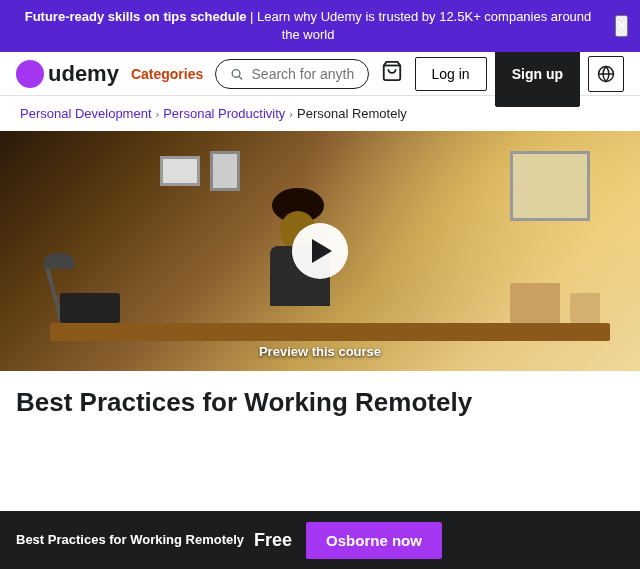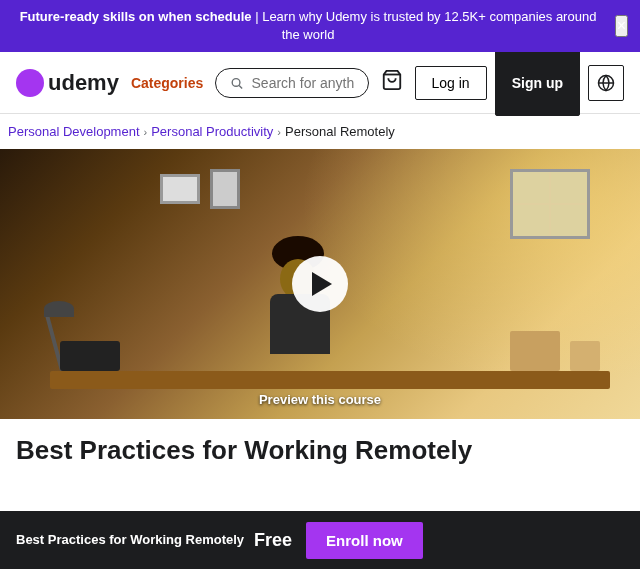--- a/index.html
+++ b/index.html
@@ -28,21 +28,21 @@
       color: #fff;
     }
 
     
     #header {
       display: flex;
       align-items: center;
       padding: 8px 16px;
       border-bottom: 1px solid #e0e0e0;
       gap: 12px;
-      height: 62px;
+      height: 44px;
     }
     #logo {
       display: flex;
       align-items: center;
       gap: 4px;
       font-size: 22px;
       font-weight: bold;
       color: #1c1d1f;
       text-decoration: none;
       flex-shrink: 0;
@@ -115,35 +115,35 @@
       border-radius: 2px;
       display: flex;
       align-items: center;
       justify-content: center;
       cursor: pointer;
       font-size: 18px;
     }
 
     
     #breadcrumb {
-      padding: 10px 8px;
+      padding: 10px 20px;
       font-size: 13px;
       display: flex;
       align-items: center;
       gap: 4px;
     }
     #breadcrumb a, #breadcrumb span { color: #5624d0; text-decoration: none; }
     #breadcrumb .sep { color: #6a6f73; font-size: 11px; }
     #breadcrumb .current { color: #1c1d1f; }
 
     
     #video-wrapper {
       position: relative;
       width: 100%;
-      height: 270px;
+      height: 240px;
       background: #1d4ed8;
       overflow: hidden;
     }
     #video-bg {
       width: 100%;
       height: 100%;
       background: linear-gradient(135deg, #2a1a0a 0%, #5a3a10 20%, #8a6030 40%, #c4a050 60%, #e8c880 80%, #f0d898 100%);
       position: relative;
       display: flex;
       align-items: center;
@@ -317,21 +317,21 @@
       cursor: pointer;
       border-radius: 2px;
       white-space: nowrap;
     }
   </style>
 </head>
 <body>
 
 <div id="banner">
   <span>
-    <strong>Future-ready skills on when schedule</strong><span> | Learn why Udemy is trusted by 12.5K+ companies around the world</span>
+    <strong>Future-ready skills on tips schedule</strong><span> | Learn why Udemy is trusted by 12.5K+ companies around the world</span>
   </span>
   <button id="banner-close" class="close-btn">×</button>
 </div>
 
 <div id="header">
   <a id="logo" href="#">
     <span id="logo-circle"></span>
     <span>udemy</span>
   </a>
   <span id="categories-btn">Categories</span>
@@ -407,15 +407,15 @@
 <div id="main-content">
   <h1 id="course-title">Best Practices for Working Remotely</h1>
 </div>
 
 <div id="sticky-bar">
   <div id="sticky-meta">
     <span id="sticky-title">Best Practices for Working Remotely</span>
   </div>
   <div id="sticky-right">
     <span id="free-label">Free</span>
-    <button id="enroll-btn">Enroll now</button>
+    <button id="enroll-btn">Osborne now</button>
   </div>
 </div>
 
 </body></html>

